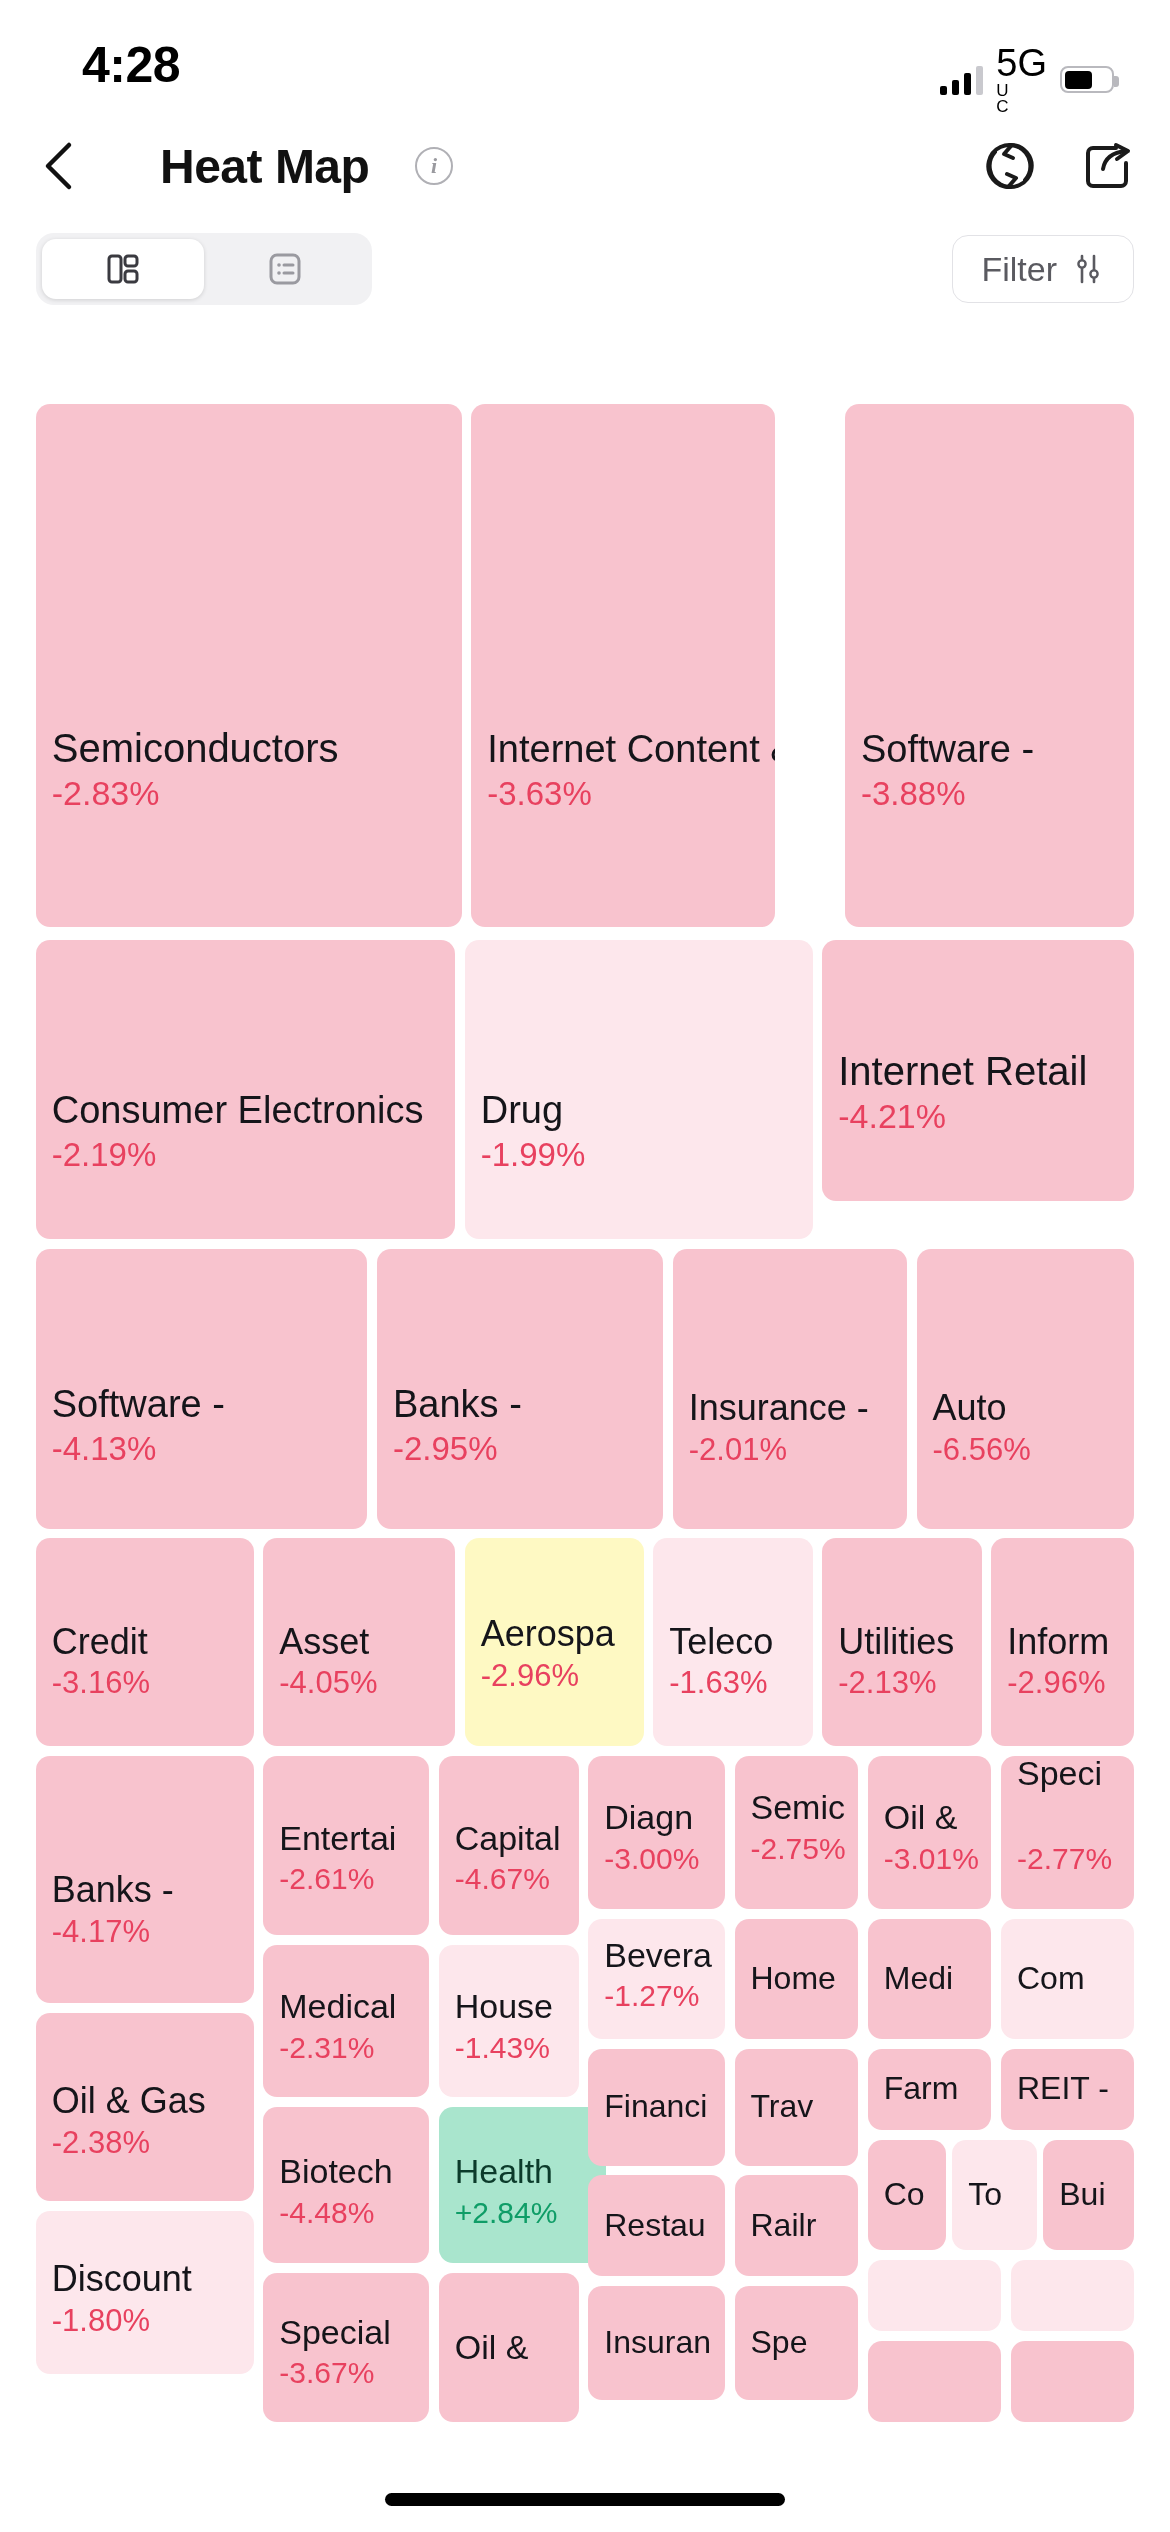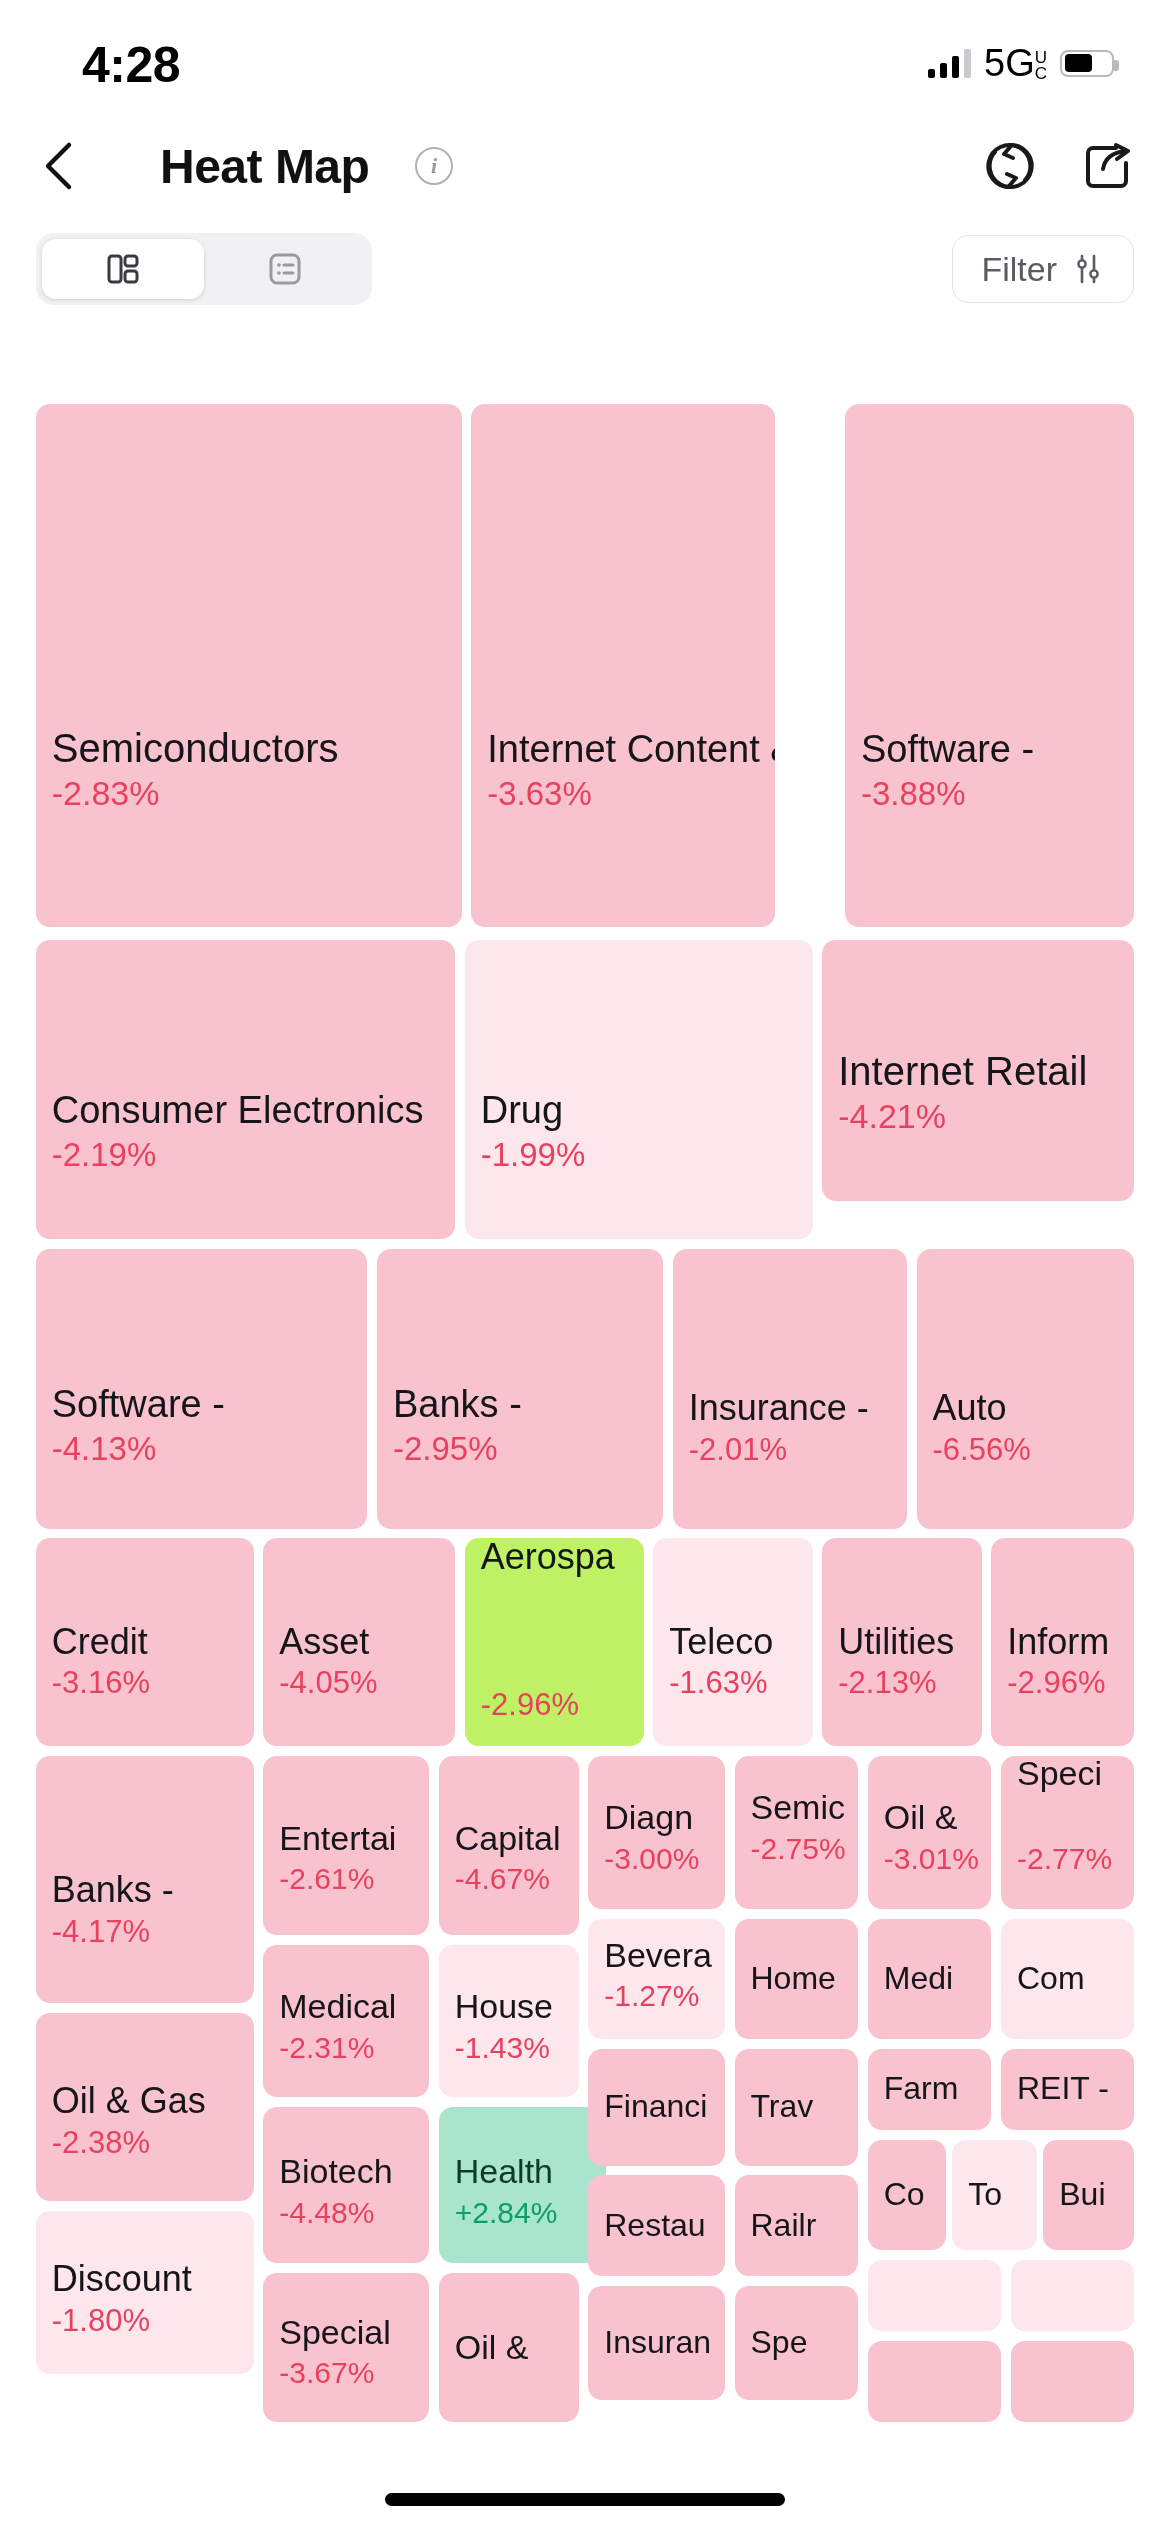--- a/index.html
+++ b/index.html
@@ -21,21 +21,21 @@
   .sb-right{
     position:absolute; right:56px; top:44px;
     display:flex; align-items:center; gap:13px;
   }
   .bars{ display:flex; align-items:flex-end; gap:5px; height:30px; }
   .bars i{ display:block; width:7px; background:#000; border-radius:2px; }
   .bars i:nth-child(1){ height:9px; }
   .bars i:nth-child(2){ height:15px; }
   .bars i:nth-child(3){ height:22px; }
   .bars i:nth-child(4){ height:29px; background:#c9c9ce; }
-  .net{ display:flex; align-items:flex-end; font-size:38px; font-weight:500; color:#000; line-height:1; }
+  .net{ display:flex; align-items:flex-start; font-size:38px; font-weight:500; color:#000; line-height:1;flex-direction:column; }
   .net .sup{ display:flex; flex-direction:column; font-size:17px; line-height:0.95; font-weight:500; margin-top:1px; }
   .batt{
     width:54px; height:27px; border:2.5px solid #b9b9be; border-radius:8px;
     position:relative; display:flex; align-items:center; padding:2.5px;
   }
   .batt::after{
     content:""; position:absolute; right:-7px; top:8px;
     width:5px; height:11px; background:#b9b9be;
     border-radius:0 3px 3px 0;
   }
@@ -254,21 +254,21 @@
       <div class="t-pct" style="color: rgb(232, 65, 95);">-6.56%</div>
     </div>
     <div class="tile sz-md" style="left: 35.75px; top: 1134.25px; width: 217.75px; height: 208px; background: rgb(248, 195, 206); padding-bottom: 45.76px;">
       <div class="t-name">Credit</div>
       <div class="t-pct" style="color: rgb(232, 65, 95);">-3.16%</div>
     </div>
     <div class="tile sz-md" style="left: 263.25px; top: 1134.25px; width: 191.75px; height: 208px; background: rgb(248, 195, 206); padding-bottom: 45.76px;">
       <div class="t-name">Asset</div>
       <div class="t-pct" style="color: rgb(232, 65, 95);">-4.05%</div>
     </div>
-    <div class="tile sz-md" style="left: 464.75px; top: 1134.25px; width: 178.75px; height: 208px; background: #bef264; padding-bottom: 24px; justify-content: space-between;">
+    <div class="tile sz-md" style="left: 464.75px; top: 1134.25px; width: 178.75px; height: 208px; background: #fef9c3; padding-bottom: 53px;">
       <div class="t-name">Aerospa</div>
       <div class="t-pct" style="color: rgb(232, 65, 95);">-2.96%</div>
     </div>
     <div class="tile sz-md" style="left: 653.25px; top: 1134.25px; width: 159.25px; height: 208px; background: rgb(253, 231, 236); padding-bottom: 45.76px;">
       <div class="t-name">Teleco</div>
       <div class="t-pct" style="color: rgb(232, 65, 95);">-1.63%</div>
     </div>
     <div class="tile sz-md" style="left: 822.25px; top: 1134.25px; width: 159.25px; height: 208px; background: rgb(248, 195, 206); padding-bottom: 45.76px;">
       <div class="t-name">Utilities</div>
       <div class="t-pct" style="color: rgb(232, 65, 95);">-2.13%</div>

